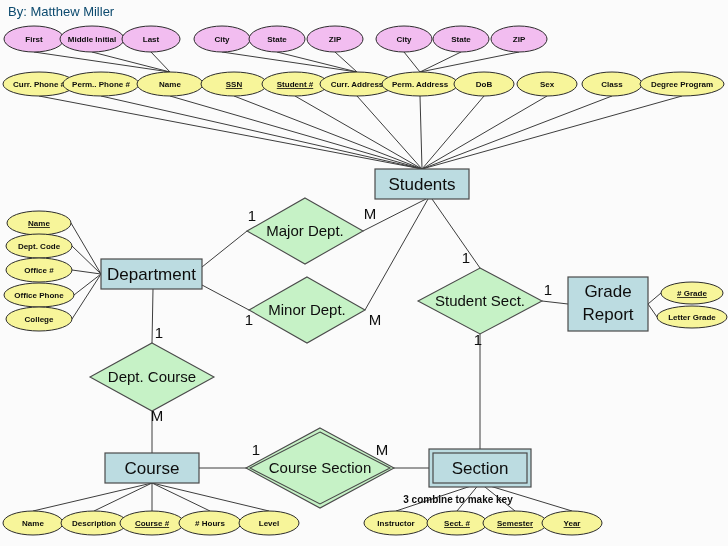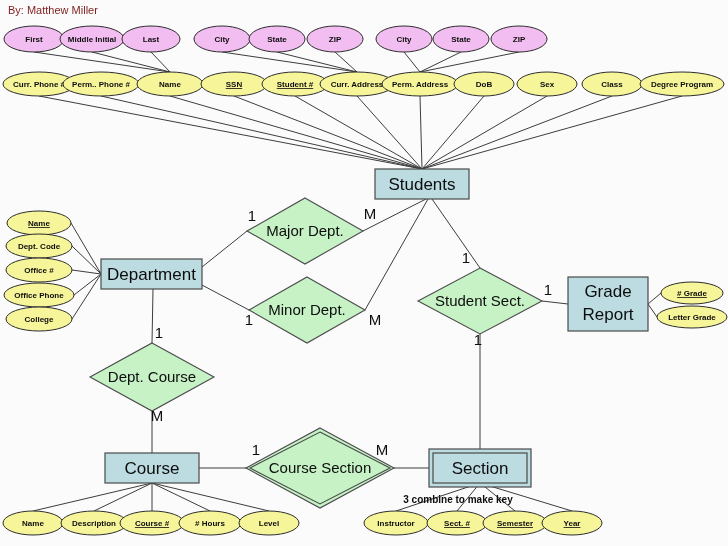--- a/index.html
+++ b/index.html
@@ -6,21 +6,21 @@
   #stage{
     position:relative;
     width:728px;height:546px;
     background:#fbfbfb;
     overflow:hidden;
     font-family:"Liberation Sans", sans-serif;
   }
   #stage svg{position:absolute;left:0;top:0;}
   .author{
     position:absolute;left:8px;top:4px;
-    font-size:11px;color:#7f1d1d;font-weight:normal;
+    font-size:13px;color:#0c4a6e;font-weight:normal;
     white-space:nowrap;
   }
   .edge{stroke:#3d3d3d;stroke-width:1;fill:none;}
   .ent-rect{fill:#bcdce1;stroke:#4a4a4a;stroke-width:1.2;}
   .rel-dia{fill:#c6f2c6;stroke:#4a4a4a;stroke-width:1.1;}
   .attr-pink{fill:#f2bdf0;stroke:#2d2d2d;stroke-width:1;}
   .attr-yellow{fill:#f7f59a;stroke:#2d2d2d;stroke-width:1;}
   text{fill:#0d0d0d;}
   .t-ent{font-size:17px;font-family:"Liberation Sans", sans-serif;}
   .t-rel{font-size:15px;font-family:"Liberation Sans", sans-serif;}

